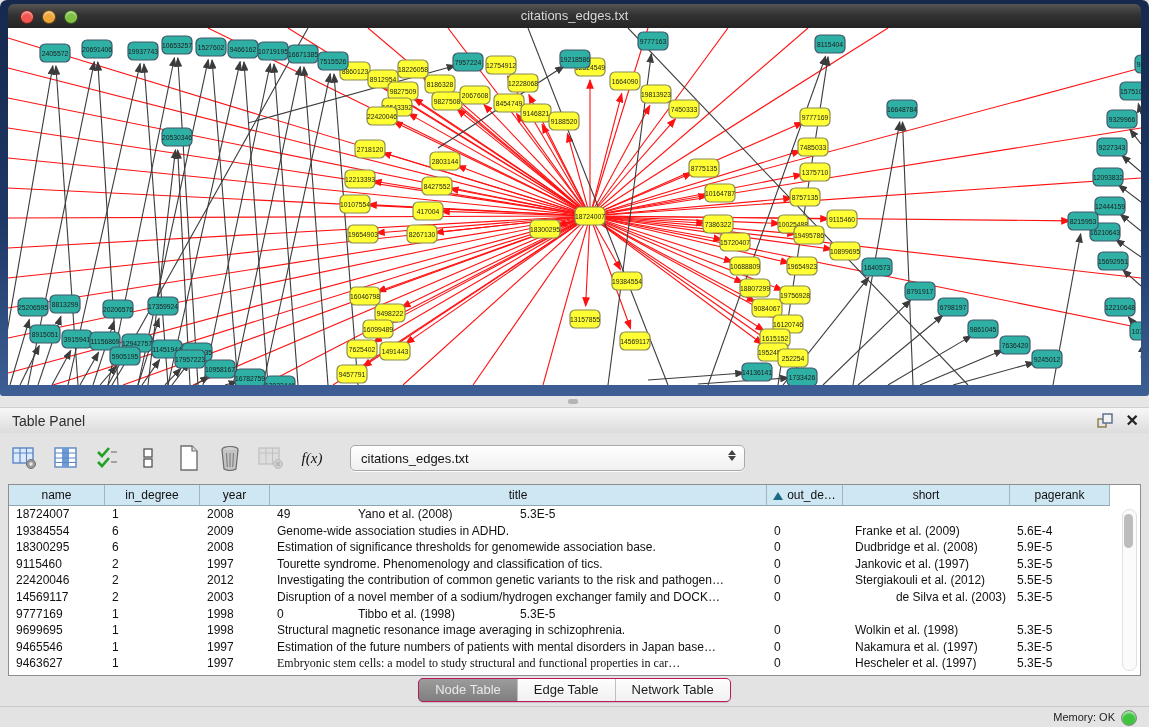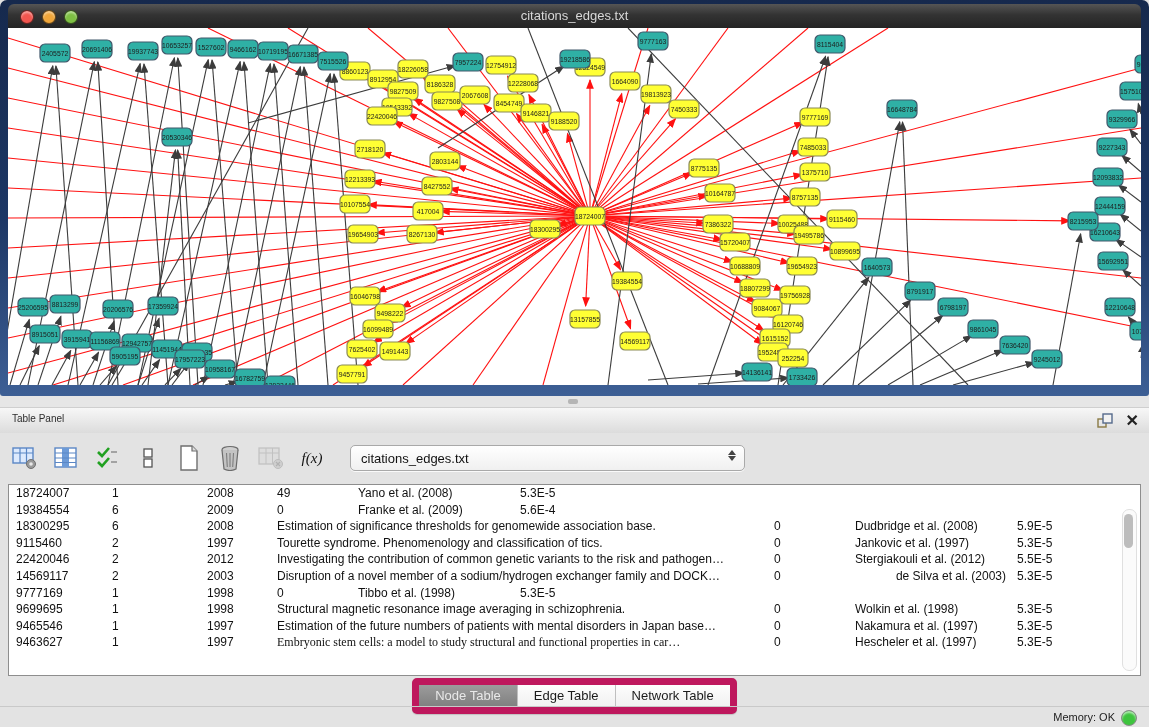--- a/index.html
+++ b/index.html
@@ -14,21 +14,21 @@
   .lights{position:absolute;left:12px;top:6px;display:flex;gap:8px;}
   .light{width:12px;height:12px;border-radius:50%;border:1px solid rgba(0,0,0,.55);box-shadow:inset 0 2px 2px rgba(255,255,255,.45);}
   .canvas{background:#fff;height:357px;overflow:hidden;}
   .canvas svg{display:block;}
   
   .divider{position:absolute;left:0;top:396px;width:1149px;height:11px;background:#e6e6e6;border-bottom:1px solid #cfcfcf;}
   .divider .grip{position:absolute;left:568px;top:3px;width:10px;height:5px;background:#b5b5b5;border-radius:2px;}
   
   .panel-header{position:absolute;left:0;top:408px;width:1149px;height:25px;
     background:linear-gradient(#f7f7f7,#dcdcdc);border-bottom:1px solid #bdbdbd;}
-  .panel-header .ptitle{position:absolute;left:12px;top:5px;font-size:10px;color:#2e2e2e;}
+  .panel-header .ptitle{position:absolute;left:12px;top:5px;font-size:14px;color:#2e2e2e;}
   .panel-header .hicons{position:absolute;right:10px;top:4px;display:flex;gap:12px;align-items:center;}
   .close-x{font-size:16px;font-weight:bold;color:#222;line-height:16px;cursor:default;}
   .panel-body{position:absolute;left:0;top:433px;width:1149px;height:294px;background:#e3e3e3;}
   
   .toolbar{position:absolute;left:10px;top:9px;height:32px;display:flex;align-items:center;gap:11px;}
   .tbtn{width:30px;height:30px;display:flex;align-items:center;justify-content:center;}
   .fx{font-family:"Liberation Serif",serif;font-style:italic;font-size:15px;color:#111;}
   .combo{margin-left:12px;width:393px;height:24px;border:1px solid #a9a9a9;border-radius:5px;
     background:linear-gradient(#ffffff,#f0f0f0);display:flex;align-items:center;position:relative;box-shadow:0 1px 0 rgba(255,255,255,.8);}
   .combo .cval{font-size:13px;color:#111;padding-left:10px;}
@@ -42,21 +42,21 @@
   .th{box-sizing:border-box;background:#cfe6f3;border-right:1px solid #9fb6c2;border-bottom:1px solid #8fa6b2;
     font-size:12px;color:#111;text-align:center;line-height:20px;overflow:hidden;white-space:nowrap;}
   .sort-tri{display:inline-block;width:0;height:0;border-left:5px solid transparent;border-right:5px solid transparent;
     border-bottom:8px solid #1b6b86;margin-right:4px;vertical-align:-1px;}
   .trow{display:flex;height:16.6px;}
   .td{box-sizing:border-box;font-size:12px;color:#111;padding:1px 4px 0 7px;white-space:nowrap;overflow:hidden;text-overflow:ellipsis;}
   .vscroll{position:absolute;right:3px;top:24px;width:13px;height:160px;background:#fbfbfb;border:1px solid #e0e0e0;border-radius:7px;}
   .vthumb{position:absolute;left:1px;top:4px;width:9px;height:34px;background:#bdbdbd;border-radius:5px;}
   
   .tabs{position:absolute;left:0;top:245px;width:100%;display:flex;justify-content:center;}
-  .seg{display:flex;border:7px solid #be185d;border-radius:5px;overflow:hidden;background:#701a75;box-shadow:0 1px 1px rgba(0,0,0,.15);}
+  .seg{display:flex;border:1px solid #be185d;border-radius:5px;overflow:hidden;background:#701a75;box-shadow:0 1px 1px rgba(0,0,0,.15);}
   .seg .tab{font-size:13px;padding:3px 16px 4px;color:#1b1b1b;border-right:1px solid #bfbfbf;background:linear-gradient(#fdfdfd,#f1f1f1);}
   .seg .tab:last-child{border-right:none;}
   .seg .tab.active{background:linear-gradient(#9c9c9c,#7f7f7f);color:#e9e9e9;}
   
   .status{position:absolute;left:0;top:273px;width:100%;height:21px;border-top:1px solid #c9c9c9;}
   .mem{position:absolute;right:34px;top:4px;font-size:11px;color:#222;}
   .memdot{position:absolute;right:12px;top:3px;width:14px;height:14px;border-radius:50%;border:1px solid #8a8a8a;box-shadow:inset 0 2px 2px rgba(255,255,255,.6);}
 </style>
 </head>
 <body>
@@ -741,33 +741,43 @@
     <div class="combo">
       <span class="cval">citations_edges.txt</span>
       <span class="stepper">
           <i class="up"></i>
           <i class="dn"></i>
         </span>
     </div>
   </div>
 
   <div class="table-wrap">
+    <div class="thead" id="thead">
+        <div class="th" style="width: 96px;">name</div>
+        <div class="th" style="width: 95px;">in_degree</div>
+        <div class="th" style="width: 70px;">year</div>
+        <div class="th" style="width: 497px;">title</div>
+        <div class="th" style="width: 76px;"><span class="sort-tri"></span>out_de…</div>
+        <div class="th" style="width: 167px;">short</div>
+        <div class="th" style="width: 100px;">pagerank</div>
+      </div>
     <div id="tbody">
         <div class="trow">
           <div class="td" style="width: 96px;">18724007</div>
           <div class="td" style="width: 95px;">1</div>
           <div class="td" style="width: 70px;">2008</div>
           <div class="td" style="width: 76px;">49</div>
           <div class="td" style="width: 167px; padding-left: 12px;">Yano et al. (2008)</div>
           <div class="td" style="width: 100px;">5.3E-5</div>
         </div>
         <div class="trow">
           <div class="td" style="width: 96px;">19384554</div>
           <div class="td" style="width: 95px;">6</div>
           <div class="td" style="width: 70px;">2009</div>
+          <div class="td" style="width: 497px;">Genome-wide association studies in ADHD.</div>
           <div class="td" style="width: 76px;">0</div>
           <div class="td" style="width: 167px; padding-left: 12px;">Franke et al. (2009)</div>
           <div class="td" style="width: 100px;">5.6E-4</div>
         </div>
         <div class="trow">
           <div class="td" style="width: 96px;">18300295</div>
           <div class="td" style="width: 95px;">6</div>
           <div class="td" style="width: 70px;">2008</div>
           <div class="td" style="width: 497px;">Estimation of significance thresholds for genomewide association base.</div>
           <div class="td" style="width: 76px;">0</div>

